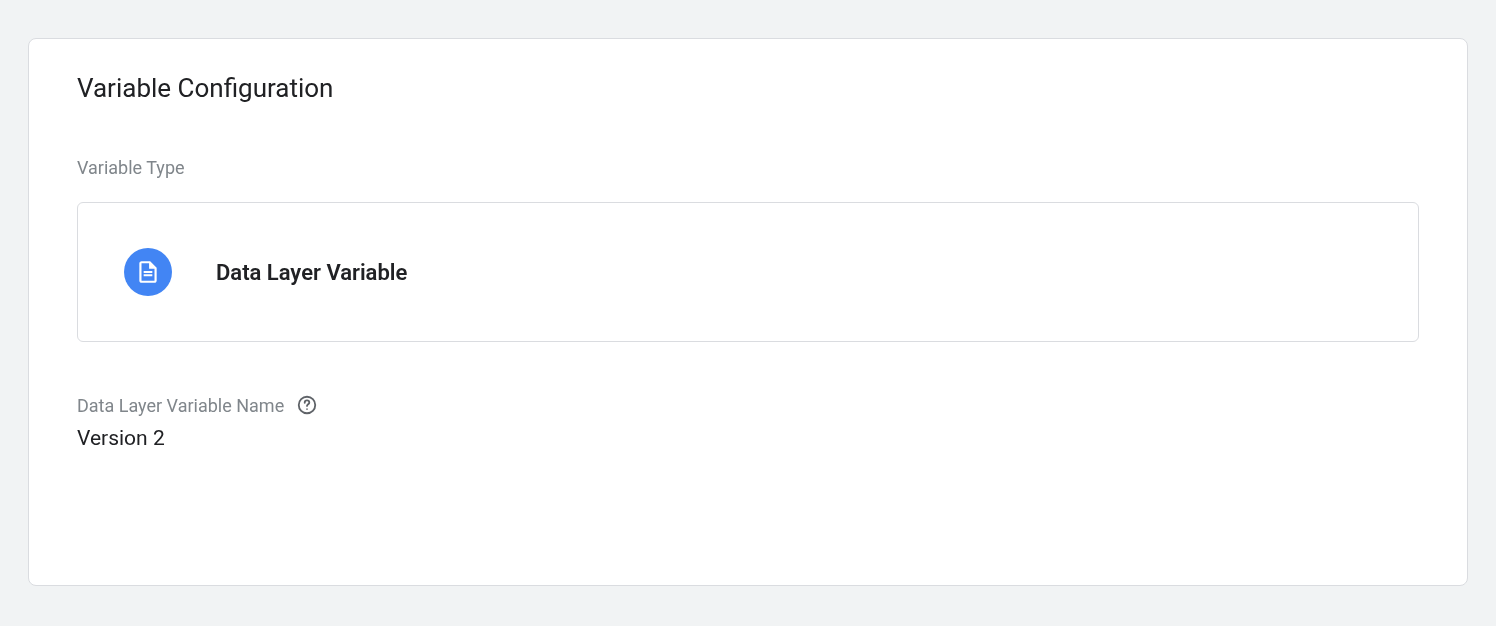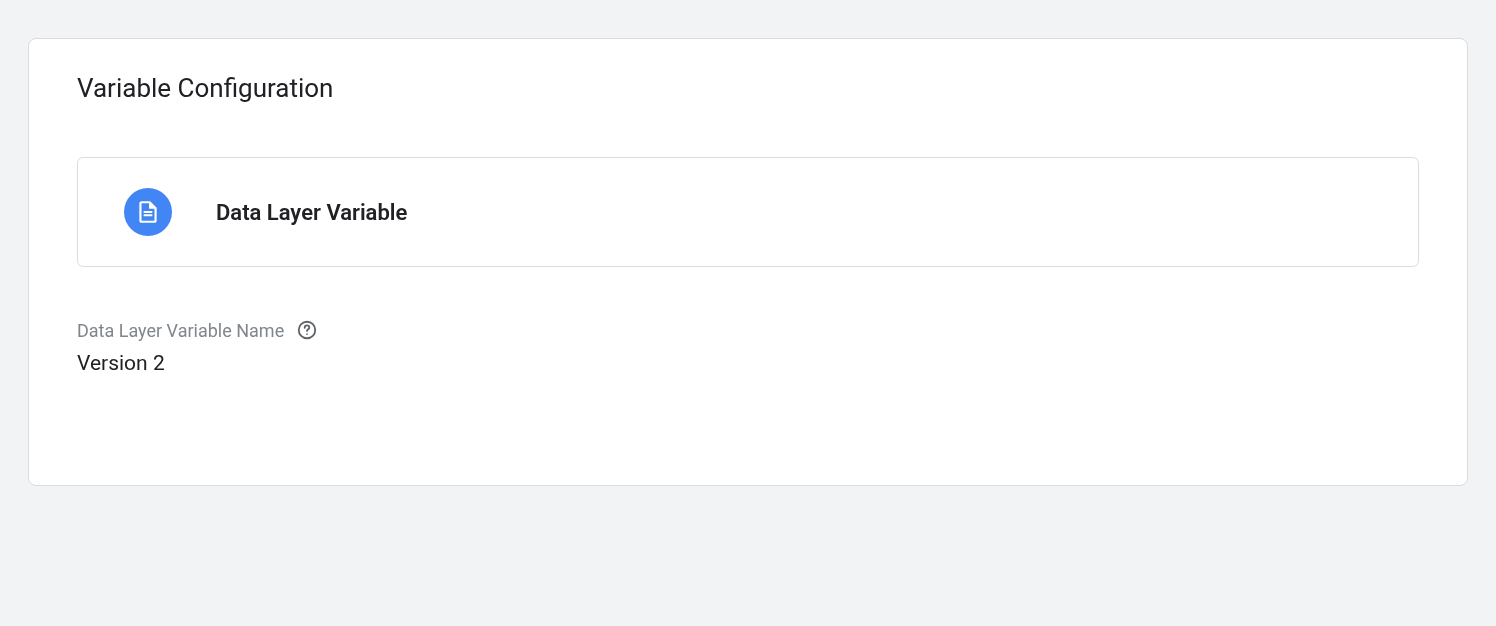--- a/index.html
+++ b/index.html
@@ -12,40 +12,40 @@
       background-color: #f1f3f4;
       width: 1496px;
       height: 626px;
       padding: 38px 28px;
     }
     .card {
       background-color: #ffffff;
       border: 1px solid #dadce0;
       border-radius: 8px;
       padding: 30px 48px 40px 48px;
-      height: 448px;
+      height: 548px;
     }
     .card-title {
       font-size: 26px;
       font-weight: 400;
       color: #202124;
       letter-spacing: 0px;
       margin-bottom: 54px;
       margin-top: 4px;
     }
     .section-label {
       font-size: 18px;
       font-weight: 400;
       color: #80868b;
       margin-bottom: 24px;
     }
     .type-selector {
       border: 1px solid #dadce0;
       border-radius: 6px;
-      padding: 30px 46px;
+      padding: 45px 46px;
       display: flex;
       align-items: center;
       gap: 44px;
       cursor: pointer;
       margin-bottom: 52px;
     }
     .type-icon {
       width: 48px;
       height: 48px;
       background-color: #4285f4;
@@ -99,20 +99,21 @@
     .field-value:last-child {
       margin-bottom: 8px;
     }
   </style>
 </head>
 <body>
 
 <div class="card">
   <h1 class="card-title">Variable Configuration</h1>
 
+  <div class="section-label">Variable Type</div>
 
   <div class="type-selector">
     <div class="type-icon">
       <svg viewBox="0 0 24 24">
         <path d="M14 2H6c-1.1 0-2 .9-2 2v16c0 1.1.9 2 2 2h12c1.1 0 2-.9 2-2V8l-6-6zM6 20V4h7v5h5v11H6zm2-6h8v2H8v-2zm0-3h8v2H8v-2z"></path>
       </svg>
     </div>
     <div class="type-name">Data Layer Variable</div>
   </div>
 

